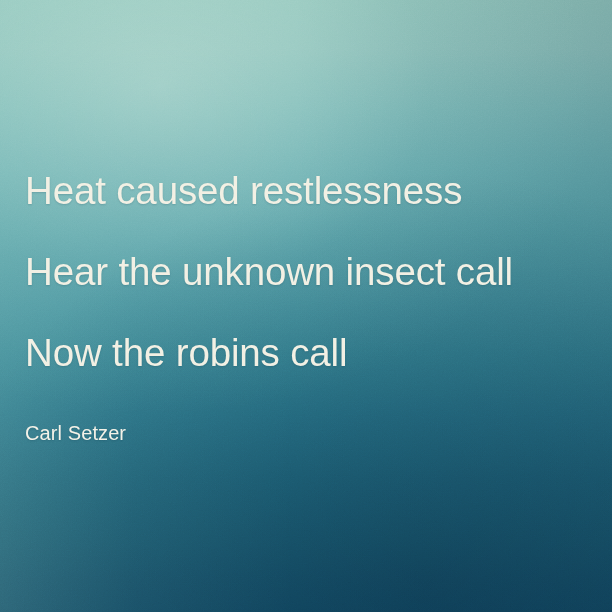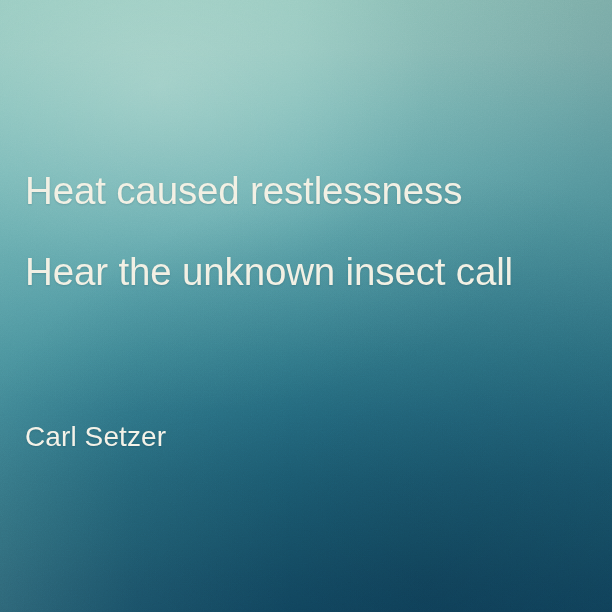--- a/index.html
+++ b/index.html
@@ -107,21 +107,21 @@
 
   #poem-line-1 { top: 172px; }
   #poem-line-2 { top: 253px; }
   #poem-line-3 { top: 334px; }
 
   #poem-byline {
     position: absolute;
     left: 0;
     top: 423px;
     color: #f4f2e8;
-    font-size: 28px;
+    font-size: 20px;
     font-weight: 400;
     letter-spacing: 0.1px;
     line-height: 1;
     white-space: nowrap;
     text-shadow: 0 1px 2px rgba(12, 52, 72, 0.20);
     text-align: center;
   }
 </style>
 </head>
 <body>
@@ -139,16 +139,17 @@
         <feTurbulence type="fractalNoise" baseFrequency="0.85" numOctaves="3" stitchTiles="stitch"></feTurbulence>
         <feColorMatrix type="saturate" values="0"></feColorMatrix>
       </filter>
       <rect width="612" height="612" filter="url(#grain-filter)"></rect>
     </svg>
   </div>
 
   <div id="poem-text">
     <div class="poem-line" id="poem-line-1">Heat caused restlessness</div>
     <div class="poem-line" id="poem-line-2">Hear the unknown insect call</div>
+    <div class="poem-line" id="poem-line-3">Now the robins call</div>
     <div id="poem-byline">Carl Setzer</div>
   </div>
 
 </div>
 
 </body></html>

